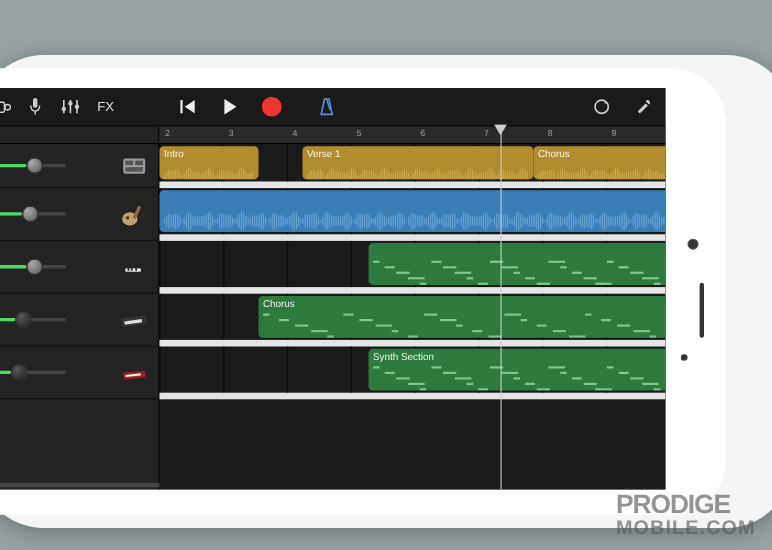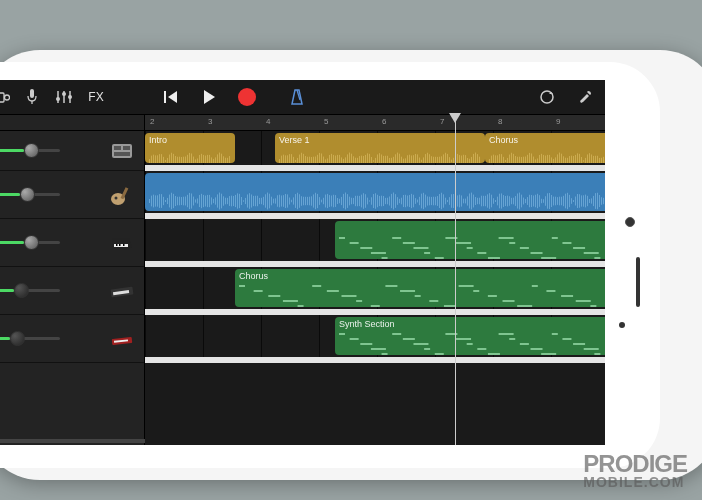--- a/index.html
+++ b/index.html
@@ -215,21 +215,21 @@
     .watermark {
       position: absolute;
       bottom: 10px;
       right: 15px;
       font-size: 24px;
       font-weight: 900;
       font-family: Arial Black, Arial, sans-serif;
       color: rgba(90,90,90,0.65);
       letter-spacing: -1px;
     }
-    .watermark .sub { font-size: 14px; letter-spacing: 1px; display: block; text-align: left; margin-top: -4px; }
+    .watermark .sub { font-size: 18px; letter-spacing: 1px; display: block; text-align: left; margin-top: -4px; }
   </style>
 </head>
 <body>
 
 <div class="phone-frame">
   <div class="phone-inner">
     <div class="camera"></div>
     <div class="speaker"></div>
     <div class="sensor"></div>
     <div class="screen">

